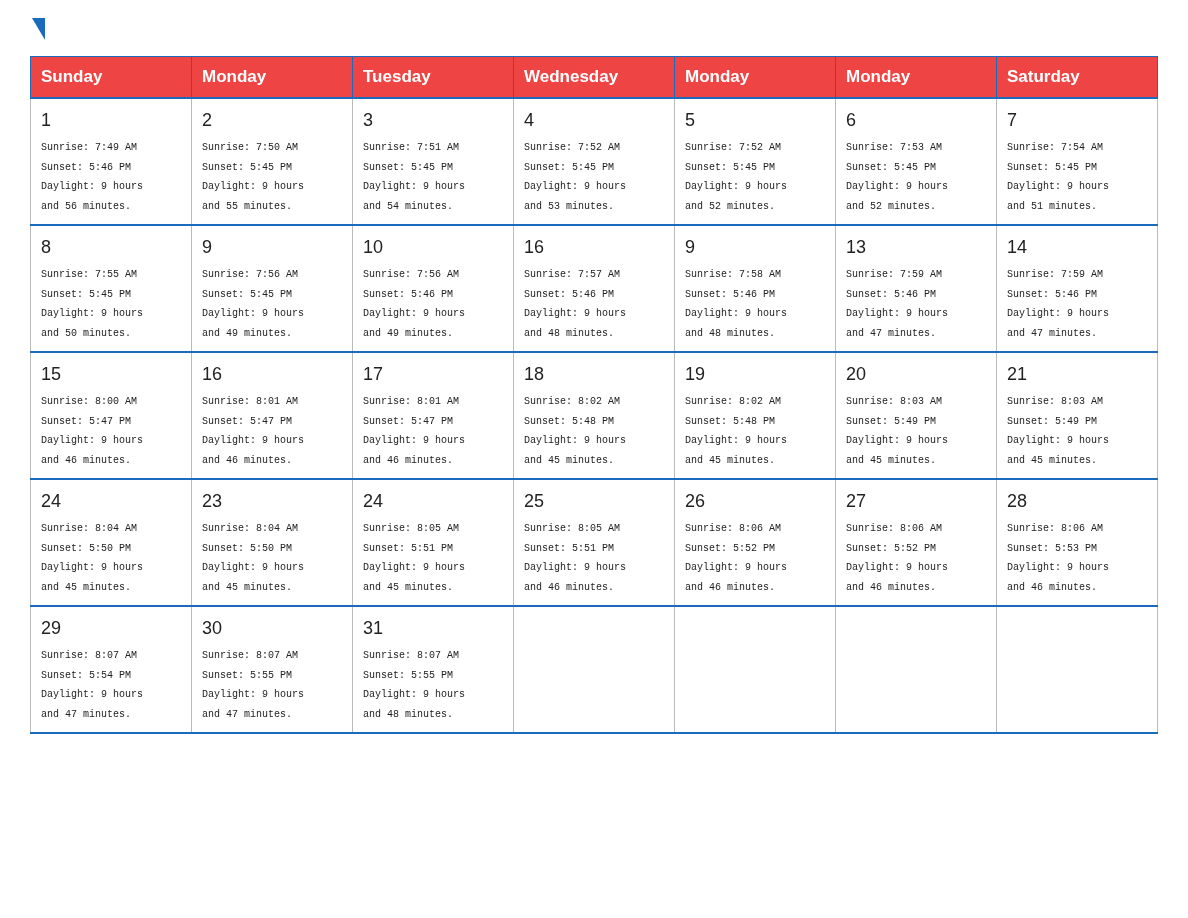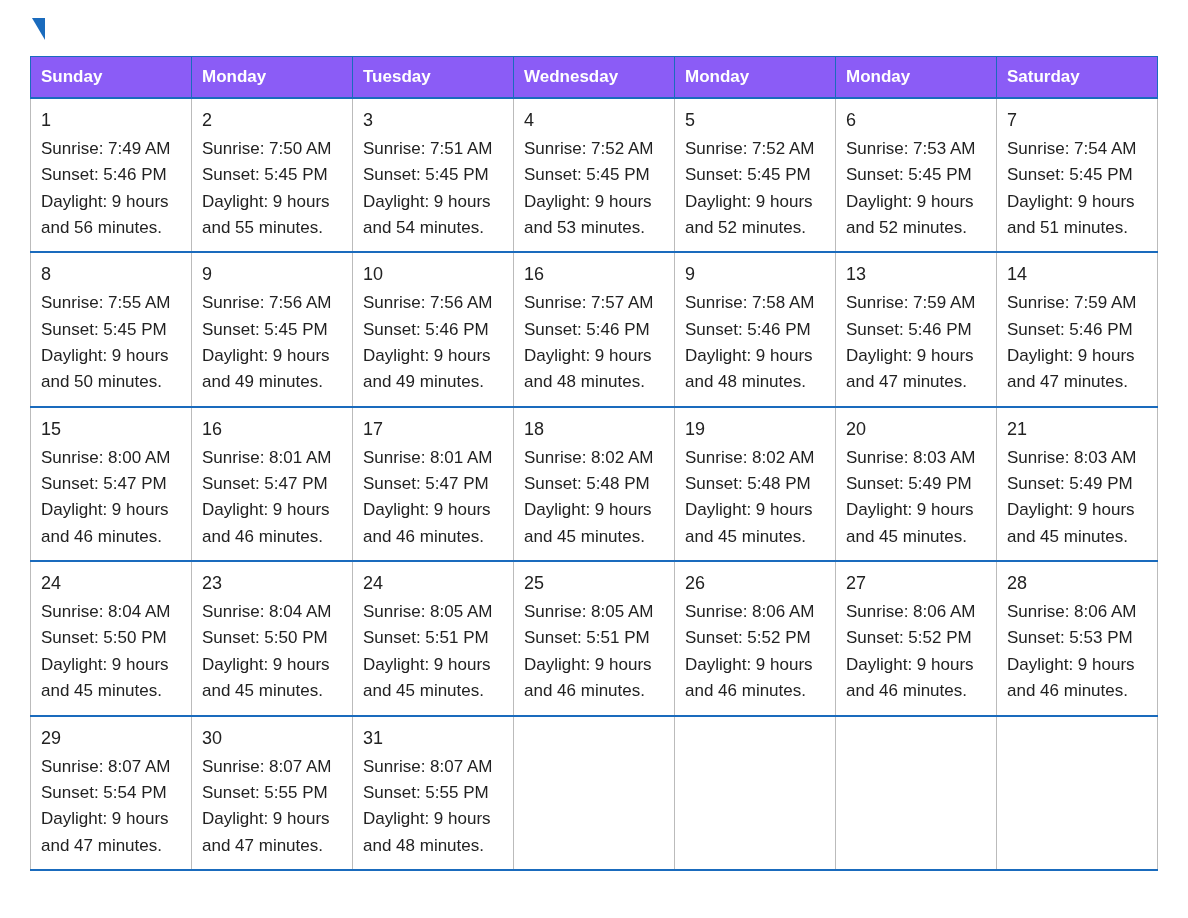--- a/index.html
+++ b/index.html
@@ -47,21 +47,21 @@
       font-size: 22px;
       color: #444;
       margin-top: 4px;
     }
     .calendar {
       width: 100%;
       border-collapse: collapse;
       border: 1px solid #aaa;
     }
     .calendar th {
-      background: #8b5cf6;
+      background: #ef4444;
       color: #fff;
       font-size: 17px;
       font-weight: bold;
       padding: 10px 10px;
       border: 1px solid #1a6bbd;
       text-align: left;
     }
     .calendar td {
       vertical-align: top;
       padding: 8px 10px 10px 10px;
@@ -76,23 +76,24 @@
     .calendar tr {
       border-bottom: 2px solid #1a6bbd;
     }
     .day-num {
       font-size: 18px;
       font-weight: normal;
       margin-bottom: 2px;
       display: block;
     }
     .day-info {
-      font-size: 17px;
+      font-size: 10px;
       color: #222;
       line-height: 1.55;
+      font-family: Liberation Mono, monospace;
     }
     .empty-cell {
       background: #fff;
     }
     .logo-wrapper {
       display: flex;
       flex-direction: column;
       align-items: flex-start;
     }
     .logo-line1 {

